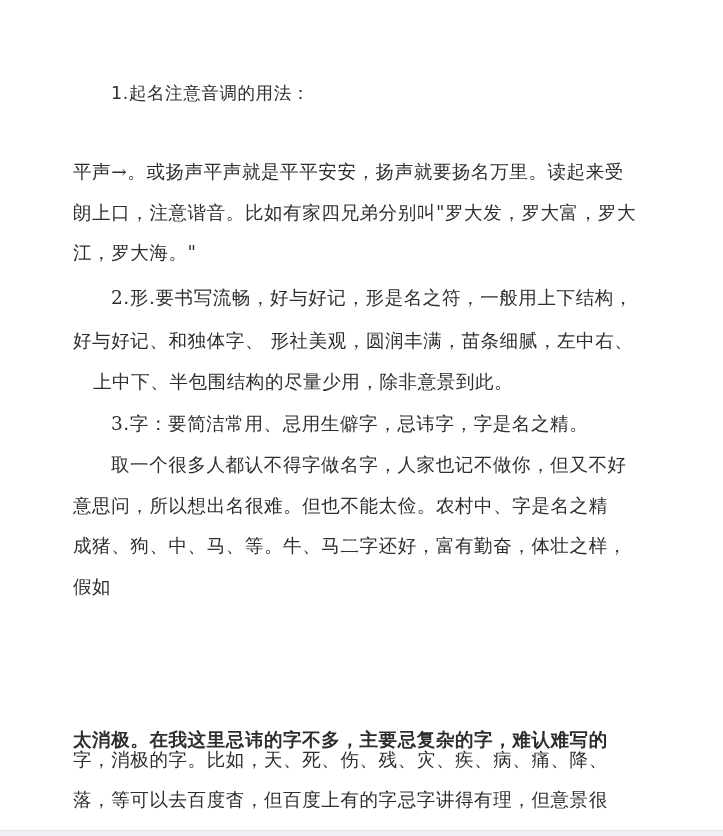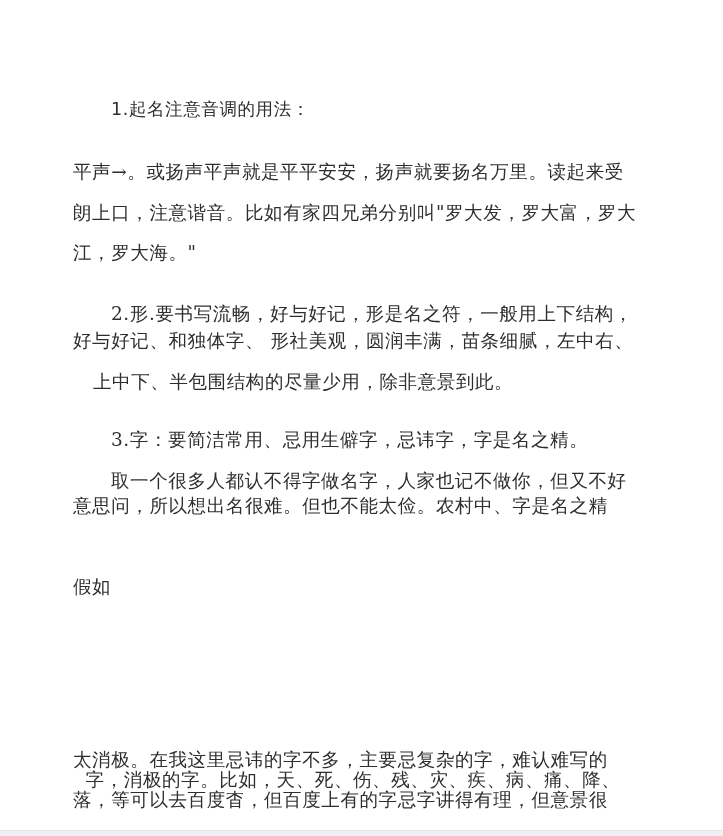--- a/index.html
+++ b/index.html
@@ -27,21 +27,21 @@
     position: absolute;
     left: 73px;
     width: 560px;
     height: 30px;
     line-height: 30px;
     font-size: 18.5px;
     letter-spacing: 0.6px;
     white-space: nowrap;
     color: #2e2e2e;
   }
-  .line.indent { left: 111px; margin-top: 16px; }
+  .line.indent { left: 111px; }
   .line.head { font-family: "DejaVu Sans", "Liberation Sans", sans-serif; font-size: 17.5px; }
   .bottom-band {
     position: absolute;
     left: 0;
     top: 830px;
     width: 723px;
     height: 6px;
     background: #eef0f5;
     border-top: 1px solid #e3e5ea;
   }
@@ -53,18 +53,19 @@
   <div class="line indent head" style="top: 78px;">1.起名注意音调的用法：</div>
   <div class="line" style="top: 157px;">平声→。或扬声平声就是平平安安，扬声就要扬名万里。读起来受</div>
   <div class="line" style="top: 198px;">朗上口，注意谐音。比如有家四兄弟分别叫"罗大发，罗大富，罗大</div>
   <div class="line" style="top: 238px;">江，罗大海。"</div>
   <div class="line indent" style="top: 283px;">2.形.要书写流畅，好与好记，形是名之符，一般用上下结构，</div>
   <div class="line" style="top: 326px;">好与好记、和独体字、 形社美观，圆润丰满，苗条细腻，左中右、</div>
   <div class="line" style="top: 367px; margin-left: 20px;">上中下、半包围结构的尽量少用，除非意景到此。</div>
   <div class="line indent" style="top: 409px;">3.字：要简洁常用、忌用生僻字，忌讳字，字是名之精。</div>
   <div class="line indent" style="top: 450px;">取一个很多人都认不得字做名字，人家也记不做你，但又不好</div>
   <div class="line" style="top: 491px;">意思问，所以想出名很难。但也不能太俭。农村中、字是名之精</div>
+  <div class="line" style="top: 531px;">成猪、狗、中、马、等。牛、马二字还好，富有勤奋，体壮之样，</div>
   <div class="line" style="top: 572px;">假如</div>
-  <div class="line" style="top: 745px;">太消极。在我这里忌讳的字不多，主要忌复杂的字，难认难写的</div>
-  <div class="line" style="top: 765px; text-align: center;">字，消极的字。比如，天、死、伤、残、灾、疾、病、痛、降、</div>
+  <div class="line" style="top: 725px; font-weight: bold;">太消极。在我这里忌讳的字不多，主要忌复杂的字，难认难写的</div>
+  <div class="line" style="top: 745px;">字，消极的字。比如，天、死、伤、残、灾、疾、病、痛、降、</div>
   <div class="line" style="top: 785px;">落，等可以去百度杳，但百度上有的字忌字讲得有理，但意景很</div>
 </div>
 <div class="bottom-band"></div>
 
 </body></html>

